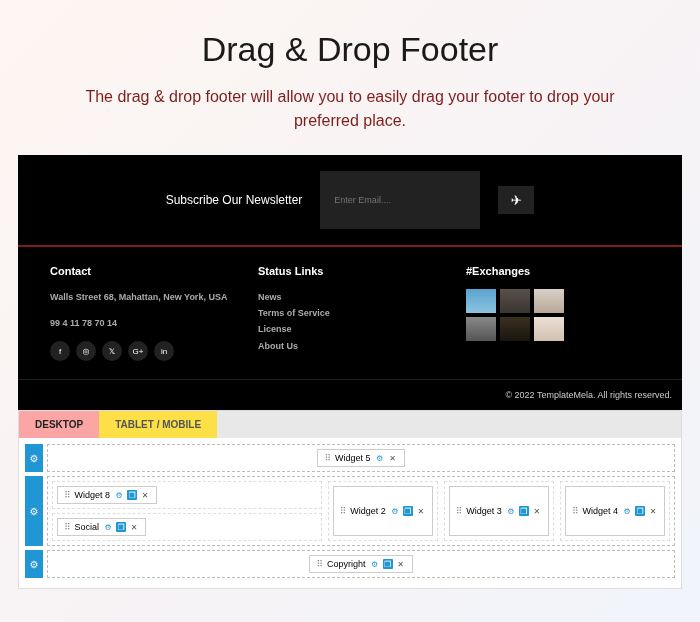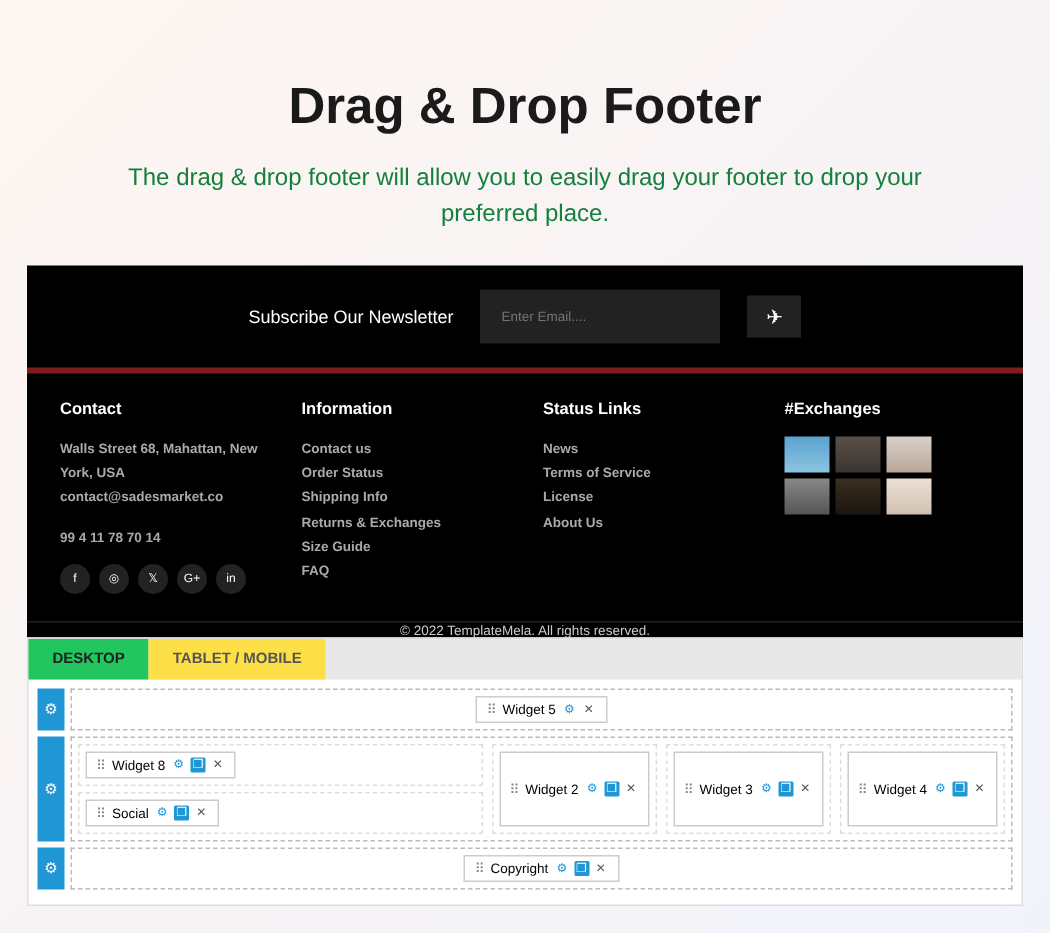--- a/index.html
+++ b/index.html
@@ -1,43 +1,43 @@
 <!DOCTYPE html>
 <html><head>
 <meta charset="utf-8">
 <style>
 * { margin: 0; padding: 0; box-sizing: border-box; }
 body { font-family: -apple-system, BlinkMacSystemFont, "Segoe UI", Arial, sans-serif; background: linear-gradient(135deg, #fdf6f2 0%, #f8f3f5 50%, #f0f4fa 100%); width: 700px; height: 622px; overflow: hidden; }
-.page-title { text-align: center; font-size: 34px; font-weight: 700; color: #1a1a1a; margin-top: 52px; }
-.page-subtitle { text-align: center; font-size: 16px; color: #15803d; margin-top: 16px; line-height: 1.5; padding: 0 53px; }
+.page-title { text-align: center; font-size: 34px; font-weight: 400; color: #1a1a1a; margin-top: 30px; }
+.page-subtitle { text-align: center; font-size: 16px; color: #7f1d1d; margin-top: 16px; line-height: 1.5; padding: 0 53px; }
 .preview { background: #000; color: #fff; margin: 22px 18px 0; padding: 0; font-size: 10px; }
-.newsletter { display: flex; align-items: center; justify-content: center; padding: 16px 0; border-bottom: 4px solid #7f1d1d; gap: 18px; }
+.newsletter { display: flex; align-items: center; justify-content: center; padding: 16px 0; border-bottom: 2px solid #7f1d1d; gap: 18px; }
 .newsletter-label { font-size: 12px; color: #fff; }
-.newsletter-input { background: #222; border: none; color: #888; padding: 13px 14px; width: 160px; font-size: 9px; }
+.newsletter-input { background: #222; border: none; color: #888; padding: 24px 14px; width: 160px; font-size: 9px; }
 .newsletter-btn { background: #222; border: none; color: #fff; width: 36px; height: 28px; display: flex; align-items: center; justify-content: center; }
-.footer-cols { display: flex; padding: 18px 22px; gap: 24px; }
+.footer-cols { display: flex; padding: 18px 32px; gap: 24px; }
 .col { flex: 1; }
 .col h4 { font-size: 11px; font-weight: 600; margin-bottom: 12px; }
 .col p, .col li { color: #aaa; font-size: 9px; line-height: 1.8; list-style: none; font-weight: bold; }
 .contact-info { margin-bottom: 10px; }
 .social-row { display: flex; gap: 6px; margin-top: 10px; }
 .social-icon { width: 20px; height: 20px; border-radius: 50%; background: #222; display: flex; align-items: center; justify-content: center; font-size: 8px; color: #fff; }
 .insta-grid { display: grid; grid-template-columns: repeat(3, 30px); gap: 4px; }
 .insta-cell { width: 30px; height: 24px; background: #444; }
 .insta-cell:nth-child(1){background:linear-gradient(#5ba3d0,#8bc4e0);}
 .insta-cell:nth-child(2){background:linear-gradient(#5a5048,#3a3530);}
 .insta-cell:nth-child(3){background:linear-gradient(#d8d0c8,#b8a898);}
 .insta-cell:nth-child(4){background:linear-gradient(#888,#555);}
 .insta-cell:nth-child(5){background:linear-gradient(#3a3020,#1a1510);}
 .insta-cell:nth-child(6){background:linear-gradient(#ece0d5,#d0c0b0);}
-.copyright { text-align: center; font-size: 9px; color: #ccc; border-top: 1px solid #222; }
+.copyright { text-align: right; padding: 10px; font-size: 9px; color: #ccc; border-top: 1px solid #222; }
 .builder { background: #fff; margin: 0 18px; border: 1px solid #ddd; }
 .tabs { display: flex; background: #e8e8e8; }
 .tab { padding: 8px 16px; font-size: 10px; font-weight: 600; color: #555; background: #fde047; cursor: pointer; }
-.tab.active { background: #22c55e; color: #222; }
+.tab.active { background: #fca5a5; color: #222; }
 .rows { padding: 6px; }
 .row { display: flex; align-items: stretch; margin-bottom: 4px; gap: 4px; }
 .row-handle { width: 18px; background: #2196d4; display: flex; align-items: center; justify-content: center; color: #fff; font-size: 10px; cursor: grab; }
 .row-body { flex: 1; border: 1px dashed #bbb; padding: 4px; display: flex; gap: 6px; min-height: 26px; }
 .row-body.center { justify-content: center; }
 .row-body.cols4 { justify-content: space-between; }
 .row-stack { flex: 1; display: flex; flex-direction: column; gap: 4px; }
 .widget { display: inline-flex; align-items: center; background: #fff; border: 1px solid #ccc; padding: 3px 6px; font-size: 9px; gap: 4px; white-space: nowrap; }
 .widget .drag { color: #888; }
 .widget .icons { display: flex; gap: 3px; }
@@ -60,41 +60,29 @@
     <input class="newsletter-input" placeholder="Enter Email...." style="">
     <button class="newsletter-btn">
         <span>✈</span>
       </button>
   </div>
   <div class="footer-cols">
     <div class="col">
       <h4>Contact</h4>
       <div class="contact-info">
         <p>Walls Street 68, Mahattan, New York, USA</p>
-        <p>contact@sadesmarket.co</p>
       </div>
       <p>99 4 11 78 70 14</p>
       <div class="social-row">
         <span class="social-icon">f</span>
         <span class="social-icon">◎</span>
         <span class="social-icon">𝕏</span>
         <span class="social-icon">G+</span>
         <span class="social-icon">in</span>
       </div>
-    </div>
-    <div class="col">
-      <h4>Information</h4>
-      <ul>
-        <li>Contact us</li>
-        <li>Order Status</li>
-        <li>Shipping Info</li>
-        <li>Returns &amp; Exchanges</li>
-        <li>Size Guide</li>
-        <li>FAQ</li>
-      </ul>
     </div>
     <div class="col">
       <h4>Status Links</h4>
       <ul>
         <li>News</li>
         <li>Terms of Service</li>
         <li>License</li>
         <li>About Us</li>
       </ul>
     </div>

